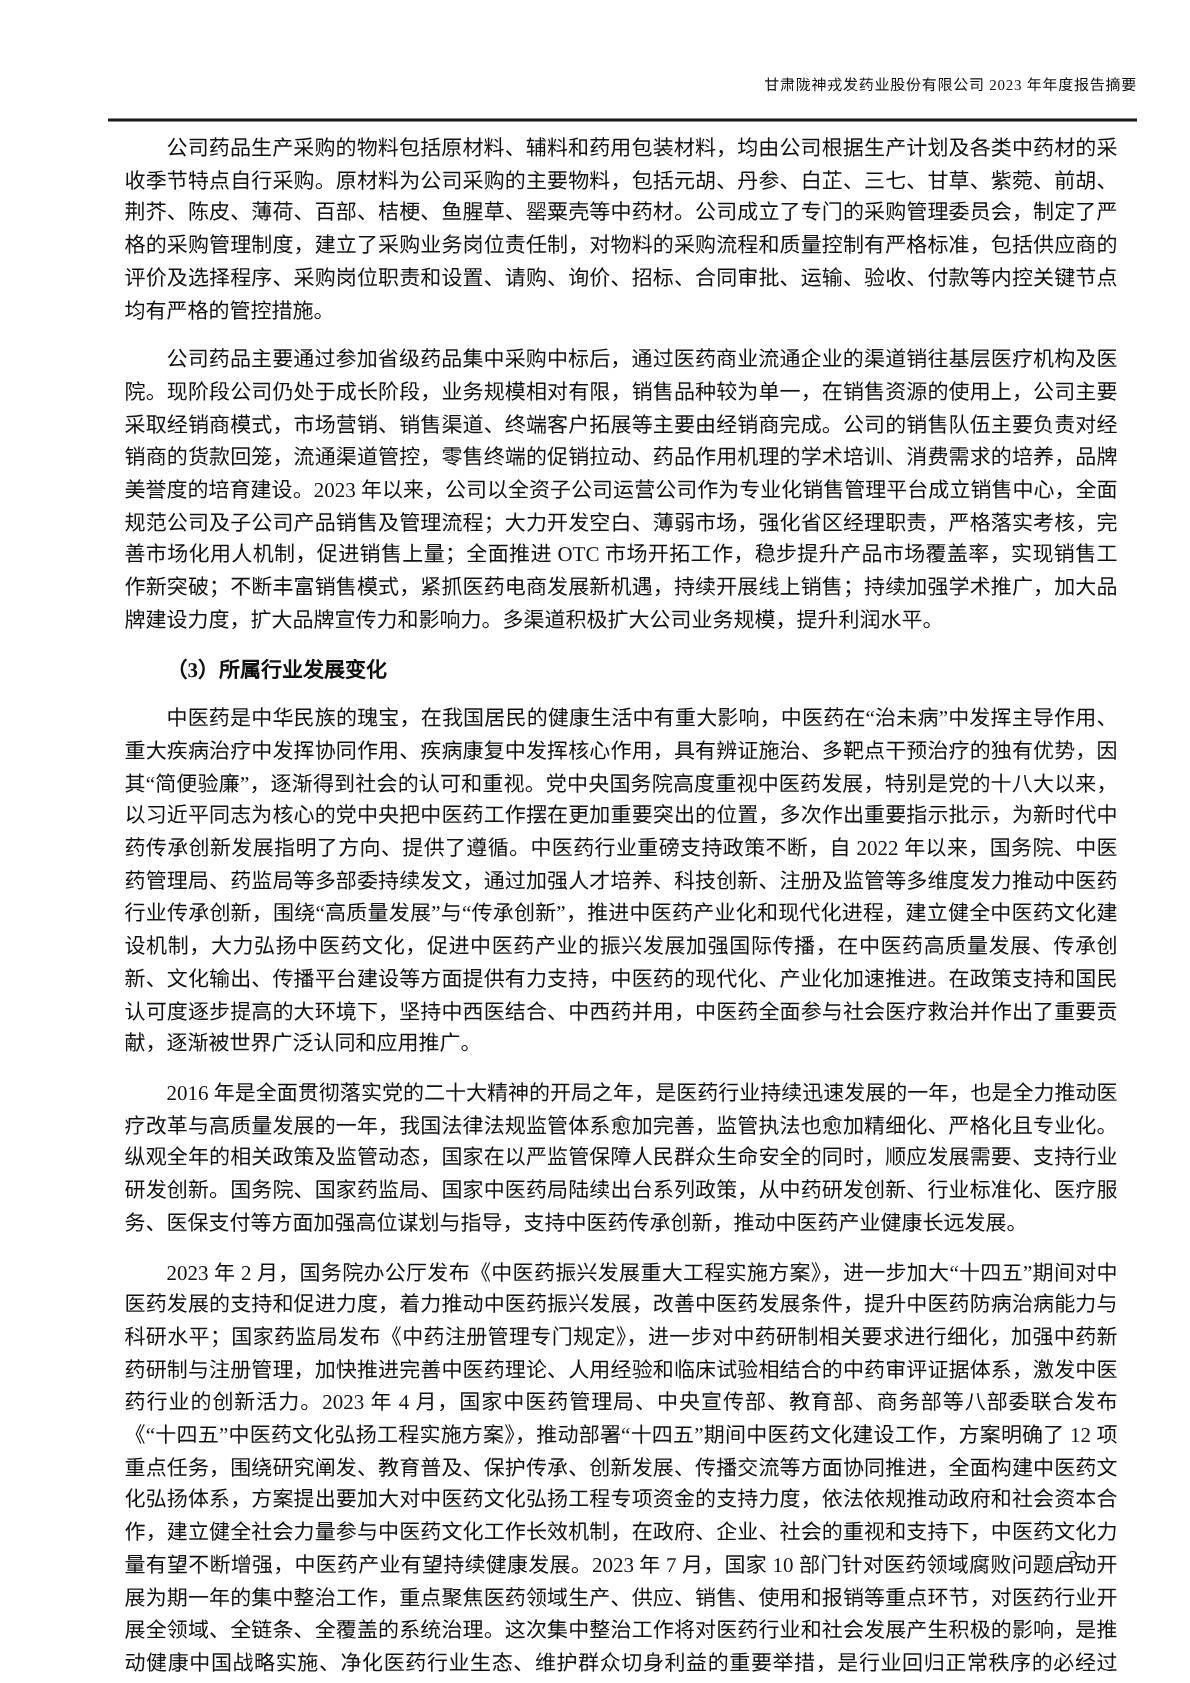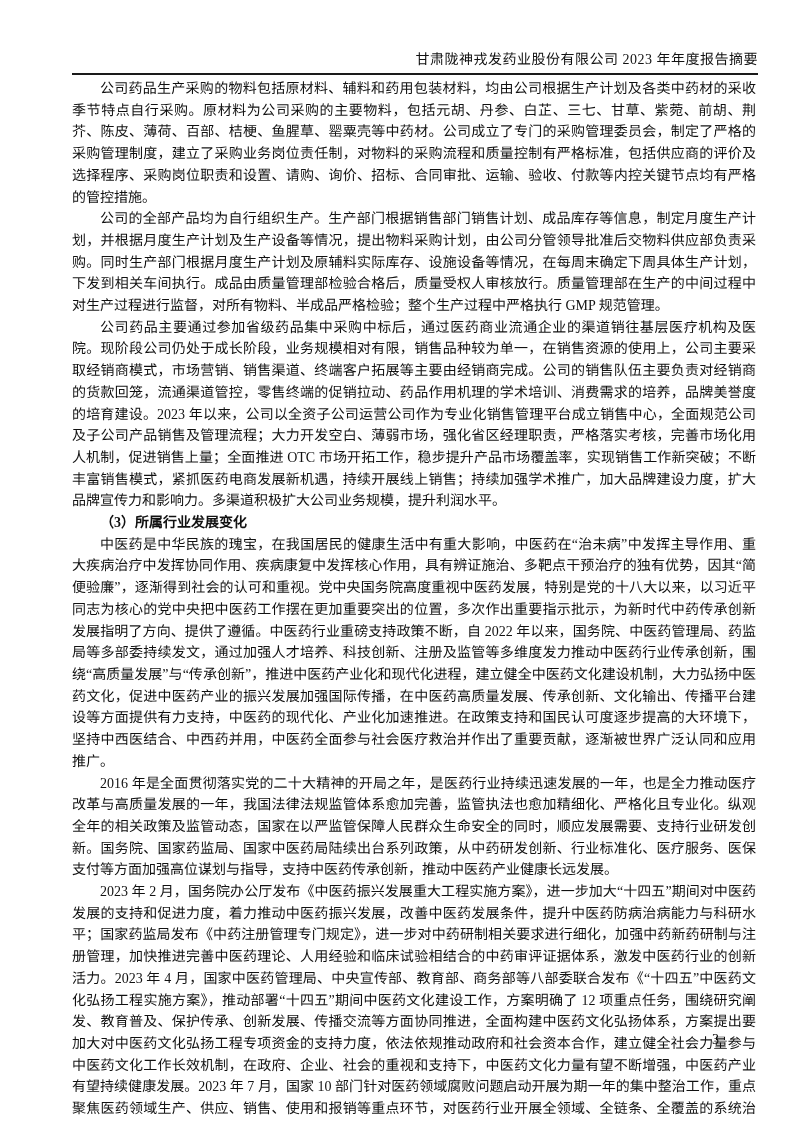--- a/index.html
+++ b/index.html
@@ -12,39 +12,39 @@
     overflow: hidden;
     font-family: "Liberation Serif", "DejaVu Serif", serif;
     color: #111111;
   }
   .header {
     position: absolute;
     top: 48px;
     left: 72px;
     width: 686px;
     text-align: right;
-    font-size: 14px;
+    font-size: 10px;
     letter-spacing: 0.5px;
-    padding-bottom: 5px;
+    padding-bottom: 16px;
     border-bottom: 2px solid #1a1a1a;
     color: #111111;
   }
   .content {
     position: absolute;
     top: 78px;
     left: 72px;
     width: 684px;
     font-size: 14px;
     line-height: 21.7px;
     text-align: justify;
     text-justify: inter-ideograph;
     word-break: break-all;
   }
   .content p {
-    margin: 0;
+    margin: 11px;
     text-indent: 2em;
   }
   .content p.section-heading {
     font-weight: bold;
     text-indent: 2em;
   }
   .page-number {
     position: absolute;
     top: 1032px;
     right: 74px;
@@ -56,21 +56,20 @@
 <body>
 
 <div class="page">
   <div class="header">
     <span>甘肃陇神戎发药业股份有限公司 2023 年年度报告摘要</span>
   </div>
 
   <div class="content" id="document-content">
 
   <p>公司药品生产采购的物料包括原材料、辅料和药用包装材料，均由公司根据生产计划及各类中药材的采收季节特点自行采购。原材料为公司采购的主要物料，包括元胡、丹参、白芷、三七、甘草、紫菀、前胡、荆芥、陈皮、薄荷、百部、桔梗、鱼腥草、罂粟壳等中药材。公司成立了专门的采购管理委员会，制定了严格的采购管理制度，建立了采购业务岗位责任制，对物料的采购流程和质量控制有严格标准，包括供应商的评价及选择程序、采购岗位职责和设置、请购、询价、招标、合同审批、运输、验收、付款等内控关键节点均有严格的管控措施。</p>
-      <p>公司的全部产品均为自行组织生产。生产部门根据销售部门销售计划、成品库存等信息，制定月度生产计划，并根据月度生产计划及生产设备等情况，提出物料采购计划，由公司分管领导批准后交物料供应部负责采购。同时生产部门根据月度生产计划及原辅料实际库存、设施设备等情况，在每周末确定下周具体生产计划，下发到相关车间执行。成品由质量管理部检验合格后，质量受权人审核放行。质量管理部在生产的中间过程中对生产过程进行监督，对所有物料、半成品严格检验；整个生产过程中严格执行 GMP 规范管理。</p>
       <p>公司药品主要通过参加省级药品集中采购中标后，通过医药商业流通企业的渠道销往基层医疗机构及医院。现阶段公司仍处于成长阶段，业务规模相对有限，销售品种较为单一，在销售资源的使用上，公司主要采取经销商模式，市场营销、销售渠道、终端客户拓展等主要由经销商完成。公司的销售队伍主要负责对经销商的货款回笼，流通渠道管控，零售终端的促销拉动、药品作用机理的学术培训、消费需求的培养，品牌美誉度的培育建设。2023 年以来，公司以全资子公司运营公司作为专业化销售管理平台成立销售中心，全面规范公司及子公司产品销售及管理流程；大力开发空白、薄弱市场，强化省区经理职责，严格落实考核，完善市场化用人机制，促进销售上量；全面推进 OTC 市场开拓工作，稳步提升产品市场覆盖率，实现销售工作新突破；不断丰富销售模式，紧抓医药电商发展新机遇，持续开展线上销售；持续加强学术推广，加大品牌建设力度，扩大品牌宣传力和影响力。多渠道积极扩大公司业务规模，提升利润水平。</p>
       <p class="section-heading">（3）所属行业发展变化</p>
       <p>中医药是中华民族的瑰宝，在我国居民的健康生活中有重大影响，中医药在“治未病”中发挥主导作用、重大疾病治疗中发挥协同作用、疾病康复中发挥核心作用，具有辨证施治、多靶点干预治疗的独有优势，因其“简便验廉”，逐渐得到社会的认可和重视。党中央国务院高度重视中医药发展，特别是党的十八大以来，以习近平同志为核心的党中央把中医药工作摆在更加重要突出的位置，多次作出重要指示批示，为新时代中药传承创新发展指明了方向、提供了遵循。中医药行业重磅支持政策不断，自 2022 年以来，国务院、中医药管理局、药监局等多部委持续发文，通过加强人才培养、科技创新、注册及监管等多维度发力推动中医药行业传承创新，围绕“高质量发展”与“传承创新”，推进中医药产业化和现代化进程，建立健全中医药文化建设机制，大力弘扬中医药文化，促进中医药产业的振兴发展加强国际传播，在中医药高质量发展、传承创新、文化输出、传播平台建设等方面提供有力支持，中医药的现代化、产业化加速推进。在政策支持和国民认可度逐步提高的大环境下，坚持中西医结合、中西药并用，中医药全面参与社会医疗救治并作出了重要贡献，逐渐被世界广泛认同和应用推广。</p>
       <p>2016 年是全面贯彻落实党的二十大精神的开局之年，是医药行业持续迅速发展的一年，也是全力推动医疗改革与高质量发展的一年，我国法律法规监管体系愈加完善，监管执法也愈加精细化、严格化且专业化。纵观全年的相关政策及监管动态，国家在以严监管保障人民群众生命安全的同时，顺应发展需要、支持行业研发创新。国务院、国家药监局、国家中医药局陆续出台系列政策，从中药研发创新、行业标准化、医疗服务、医保支付等方面加强高位谋划与指导，支持中医药传承创新，推动中医药产业健康长远发展。</p>
       <p>2023 年 2 月，国务院办公厅发布《中医药振兴发展重大工程实施方案》，进一步加大“十四五”期间对中医药发展的支持和促进力度，着力推动中医药振兴发展，改善中医药发展条件，提升中医药防病治病能力与科研水平；国家药监局发布《中药注册管理专门规定》，进一步对中药研制相关要求进行细化，加强中药新药研制与注册管理，加快推进完善中医药理论、人用经验和临床试验相结合的中药审评证据体系，激发中医药行业的创新活力。2023 年 4 月，国家中医药管理局、中央宣传部、教育部、商务部等八部委联合发布《“十四五”中医药文化弘扬工程实施方案》，推动部署“十四五”期间中医药文化建设工作，方案明确了 12 项重点任务，围绕研究阐发、教育普及、保护传承、创新发展、传播交流等方面协同推进，全面构建中医药文化弘扬体系，方案提出要加大对中医药文化弘扬工程专项资金的支持力度，依法依规推动政府和社会资本合作，建立健全社会力量参与中医药文化工作长效机制，在政府、企业、社会的重视和支持下，中医药文化力量有望不断增强，中医药产业有望持续健康发展。2023 年 7 月，国家 10 部门针对医药领域腐败问题启动开展为期一年的集中整治工作，重点聚焦医药领域生产、供应、销售、使用和报销等重点环节，对医药行业开展全领域、全链条、全覆盖的系统治理。这次集中整治工作将对医药行业和社会发展产生积极的影响，是推动健康中国战略实施、净化医药行业生态、维护群众切身利益的重要举措，是行业回归正常秩序的必经过程，有助于推动医药行业健</p>
     </div>
 
   <div class="page-number">3</div>
 </div>
 

